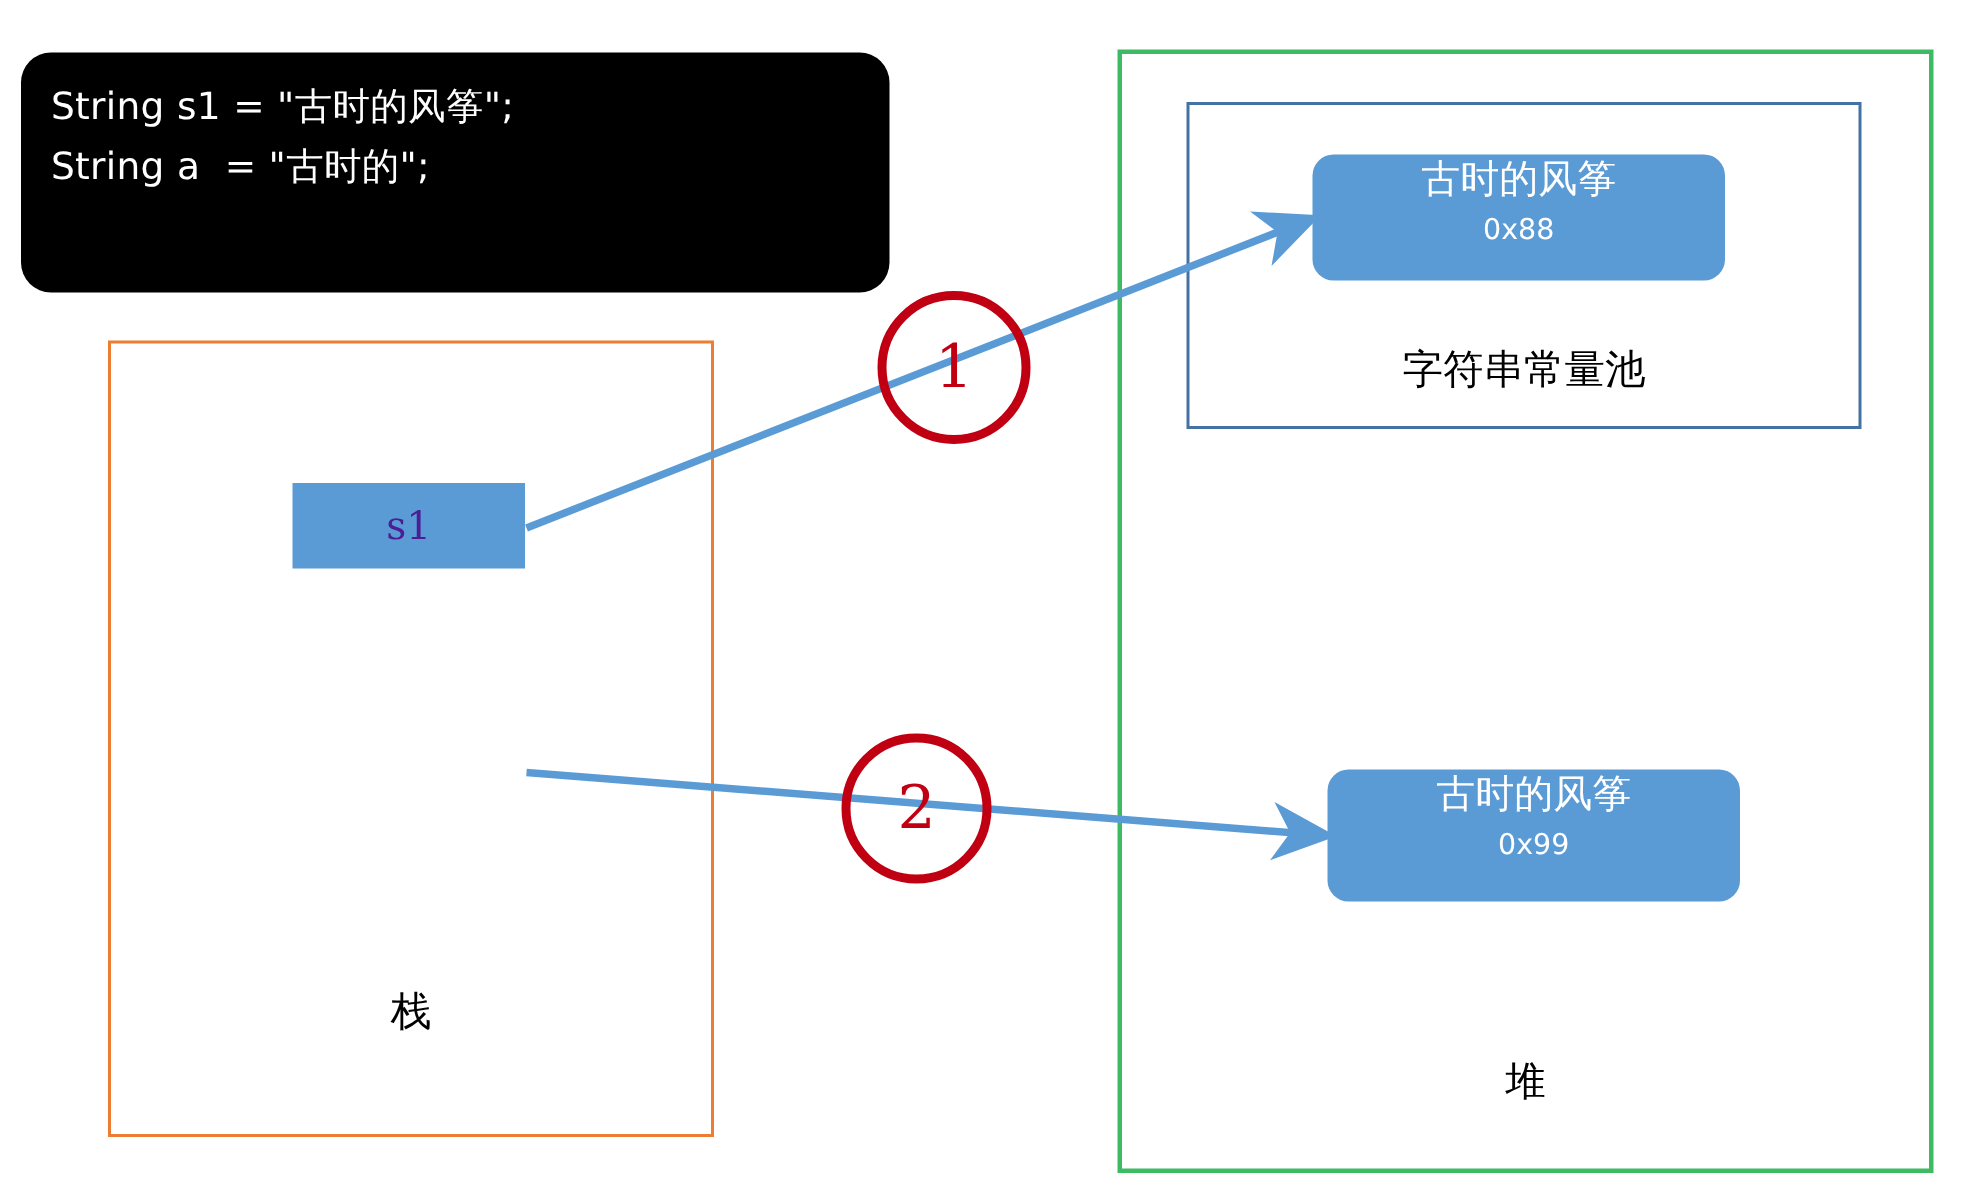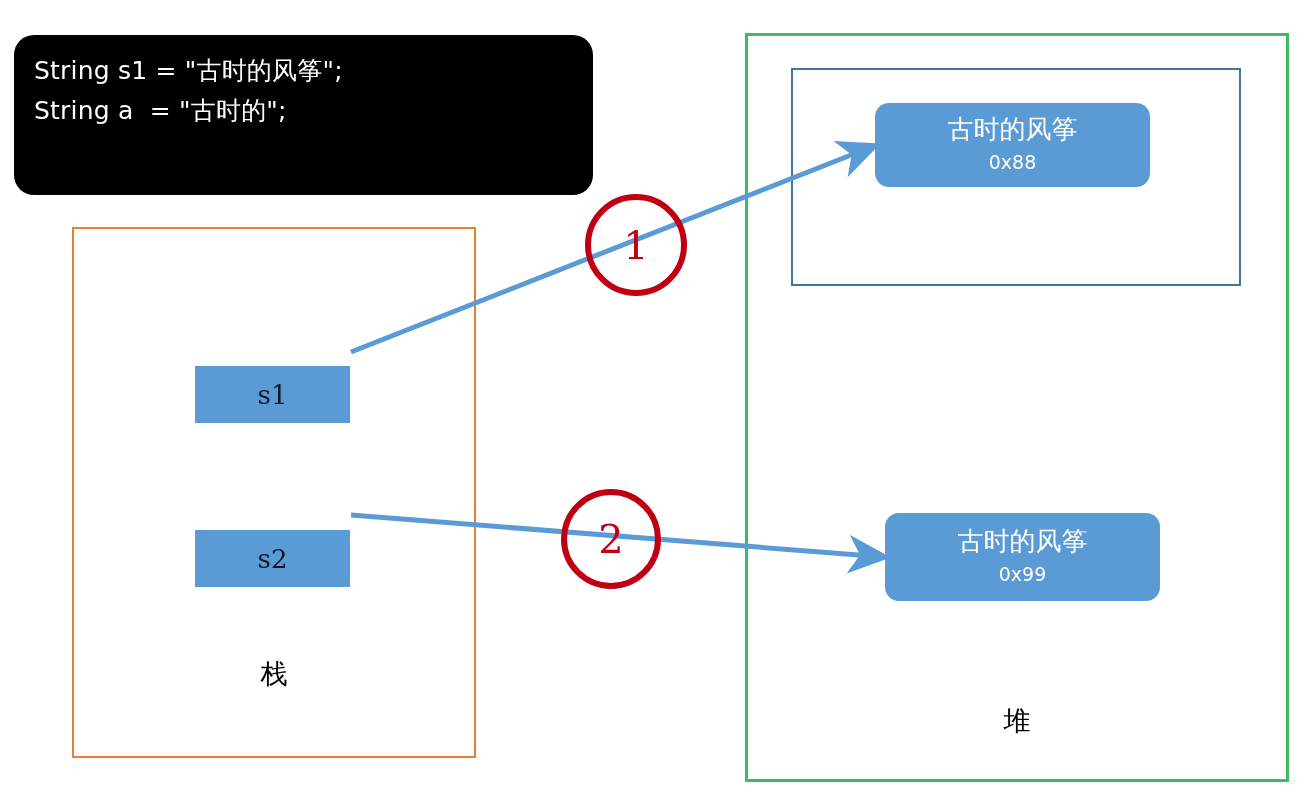--- a/index.html
+++ b/index.html
@@ -80,43 +80,41 @@
     text-align: center;
   }
   .label-stack  { left: 72px;  top: 656px; width: 404px; }
   .label-heap   { left: 745px; top: 703px; width: 544px; }
   .label-pool   { left: 791px; top: 228px; width: 450px; }
 
   
   .var-box {
     position: absolute;
     background: #5B9BD5;
-    color: #0f172a;
+    color: #4c1d95;
     font-family: "DejaVu Serif", "Liberation Serif", serif;
     font-size: 26px;
     display: flex;
     align-items: center;
     justify-content: center;
     box-sizing: border-box;
-    margin-top: 44px;
   }
   .var-s1 { left: 195px; top: 322px; width: 155px; height: 57px; }
   .var-s2 { left: 195px; top: 486px; width: 155px; height: 57px; }
 
   
   .obj-box {
     position: absolute;
     background: #5B9BD5;
     border-radius: 14px;
     color: #ffffff;
     font-family: "DejaVu Sans", "Liberation Sans", sans-serif;
     display: flex;
     flex-direction: column;
     align-items: center;
-    justify-content: center;
     box-sizing: border-box;
   }
   .obj-box .line1 { font-size: 26px; line-height: 34px; }
   .obj-box .line2 { font-size: 19px; line-height: 33px; }
   .obj-pool { left: 875px; top: 103px; width: 275px; height: 84px; }
   .obj-heap { left: 885px; top: 513px; width: 275px; height: 88px; }
 
   
   .arrows {
     position: absolute;
@@ -152,28 +150,26 @@
     <div class="code-line">String s1 = "古时的风筝";</div>
     <div class="code-line">String a  = "古时的";</div>
   </div>
 
   <div class="stack-box"></div>
   <div class="container-label label-stack">栈</div>
 
   <div class="var-box var-s1">
     <span>s1</span>
   </div>
-  <div class="var-box var-s2">
-    <span>s2</span>
-  </div>
 
   <div class="heap-box"></div>
   <div class="container-label label-heap">堆</div>
 
   <div class="pool-box"></div>
+  <div class="container-label label-pool">字符串常量池</div>
 
   <div class="obj-box obj-pool">
     <span class="line1">古时的风筝</span>
     <span class="line2">0x88</span>
   </div>
 
   <div class="obj-box obj-heap">
     <span class="line1">古时的风筝</span>
     <span class="line2">0x99</span>
   </div>

